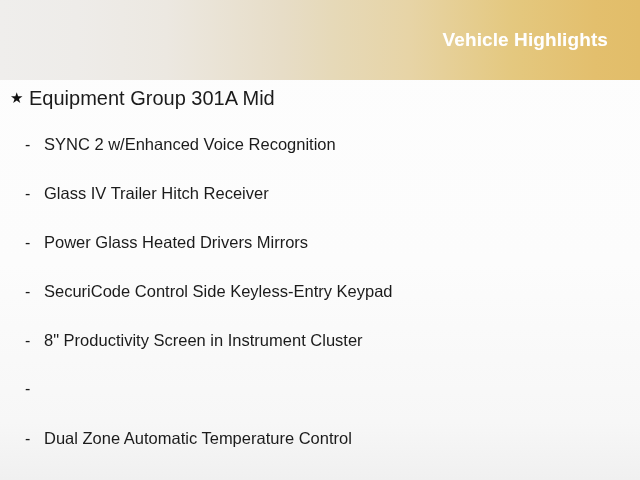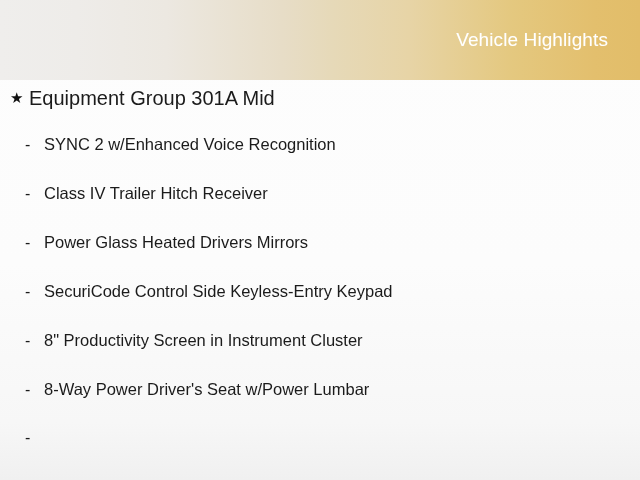--- a/index.html
+++ b/index.html
@@ -41,21 +41,21 @@
         #e3bf6d 93%,
         #e2bd69 100%);
     display: flex;
     align-items: center;
     justify-content: flex-end;
   }
 
   #banner-title {
     color: #ffffff;
     font-size: 19px;
-    font-weight: normal;
+    font-weight: bold;
     letter-spacing: 0.1px;
     padding-right: 32px;
     line-height: 1;
     margin-top: -1px;
     white-space: nowrap;
     text-shadow: 0 0 1px rgba(255,255,255,0.25);
   }
 
   
   #highlights-list {
@@ -126,21 +126,21 @@
 
     <li class="highlight-row">
       <span class="row-indent"></span>
       <span class="bullet-dash">-</span>
       <span class="highlight-text">SYNC 2 w/Enhanced Voice Recognition</span>
     </li>
 
     <li class="highlight-row">
       <span class="row-indent"></span>
       <span class="bullet-dash">-</span>
-      <span class="highlight-text">Class IV Trailer Hitch Receiver</span>
+      <span class="highlight-text">Glass IV Trailer Hitch Receiver</span>
     </li>
 
     <li class="highlight-row">
       <span class="row-indent"></span>
       <span class="bullet-dash">-</span>
       <span class="highlight-text">Power Glass Heated Drivers Mirrors</span>
     </li>
 
     <li class="highlight-row">
       <span class="row-indent"></span>
@@ -150,23 +150,23 @@
 
     <li class="highlight-row">
       <span class="row-indent"></span>
       <span class="bullet-dash">-</span>
       <span class="highlight-text">8" Productivity Screen in Instrument Cluster</span>
     </li>
 
     <li class="highlight-row">
       <span class="row-indent"></span>
       <span class="bullet-dash">-</span>
-      <span class="highlight-text">8-Way Power Driver's Seat w/Power Lumbar</span>
     </li>
 
     <li class="highlight-row">
       <span class="row-indent"></span>
       <span class="bullet-dash">-</span>
+      <span class="highlight-text">Dual Zone Automatic Temperature Control</span>
     </li>
 
   </ul>
 
 </div>
 
 </body></html>

